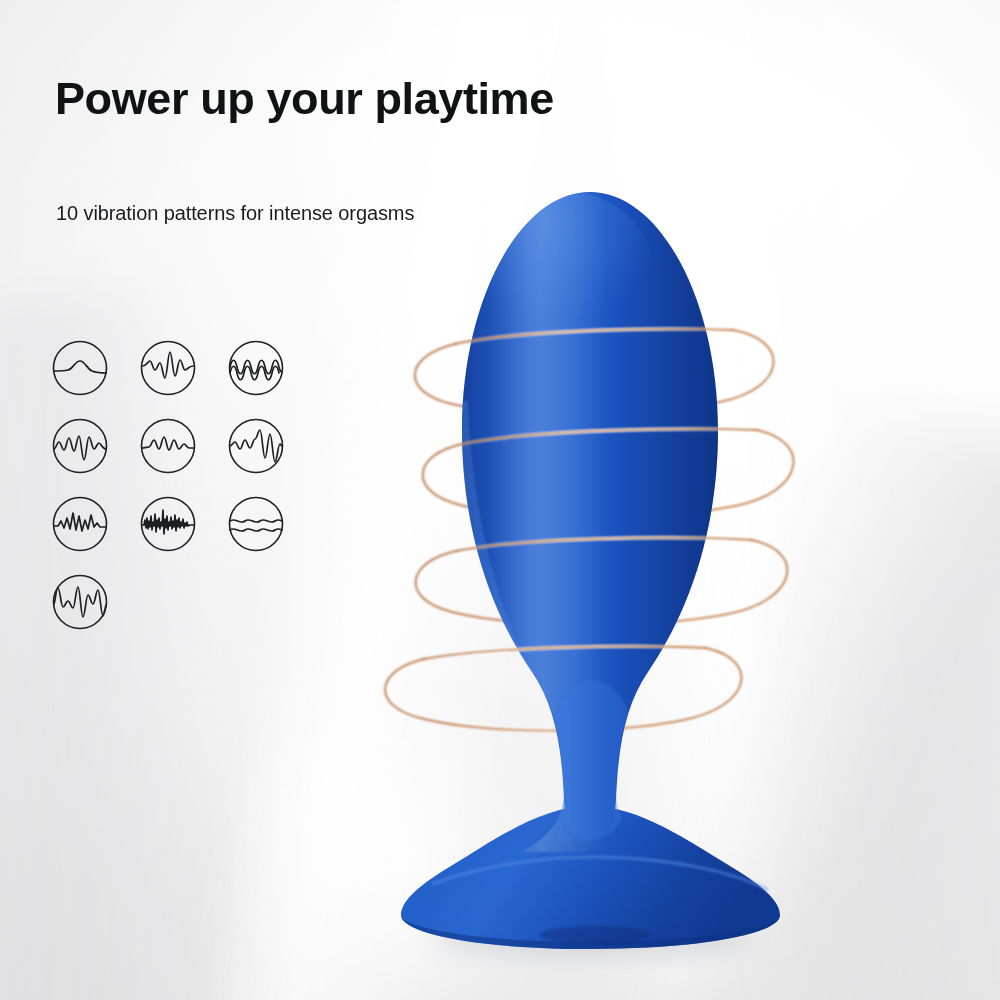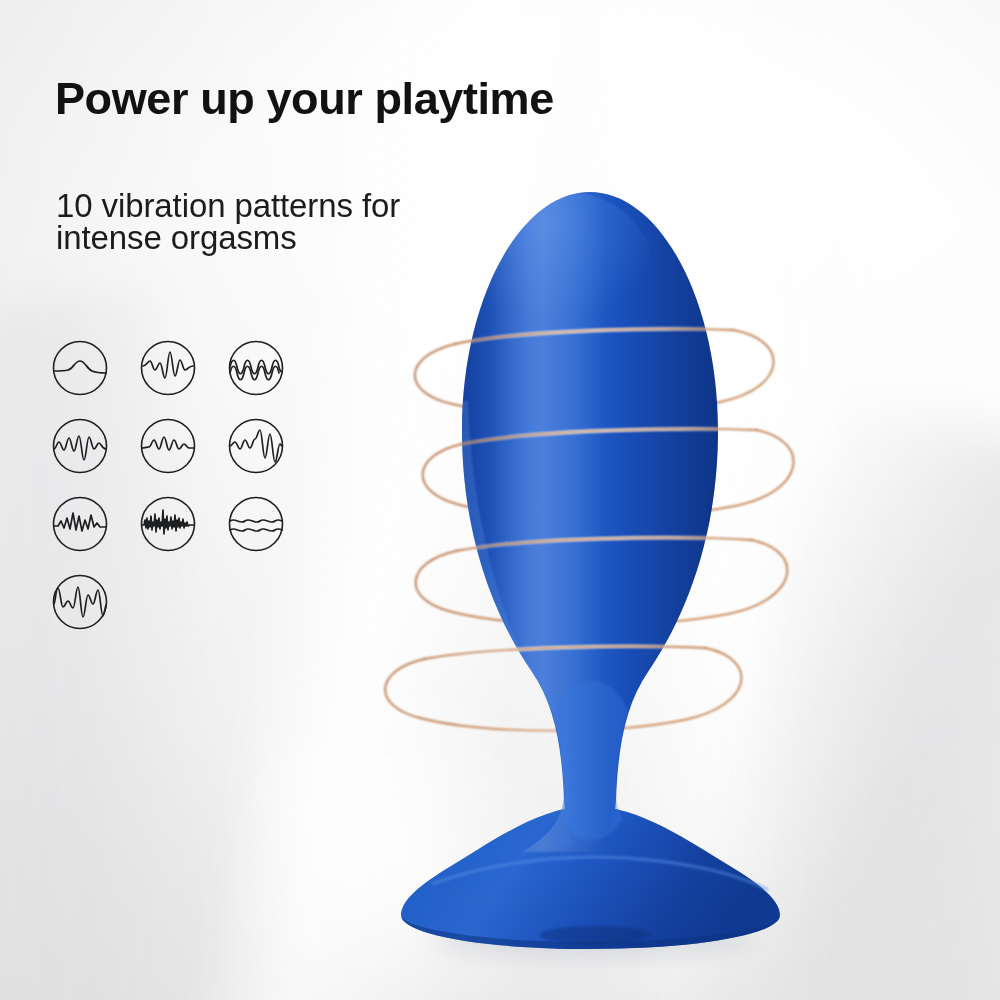--- a/index.html
+++ b/index.html
@@ -58,22 +58,22 @@
   }
 
   
   .headline{
     position:absolute; left:55px; top:73px;
     font-size:45px; font-weight:700; color:#111214;
     letter-spacing:-.4px; white-space:nowrap;
   }
   .subhead{
     position:absolute; left:56px; top:190px;
-    font-size:33px; font-weight:400; color:#1b1c1e;
-    line-height:32px; letter-spacing:-.1px;
+    font-size:20px; font-weight:400; color:#1b1c1e;
+    line-height:46px; letter-spacing:-.1px;
     max-width:430px;
   }
 
   
   #pattern-grid{
     position:absolute; left:52px; top:340px;
     width:280px;
     display:grid;
     grid-template-columns:repeat(3, 88px);
     grid-auto-rows:78px;

